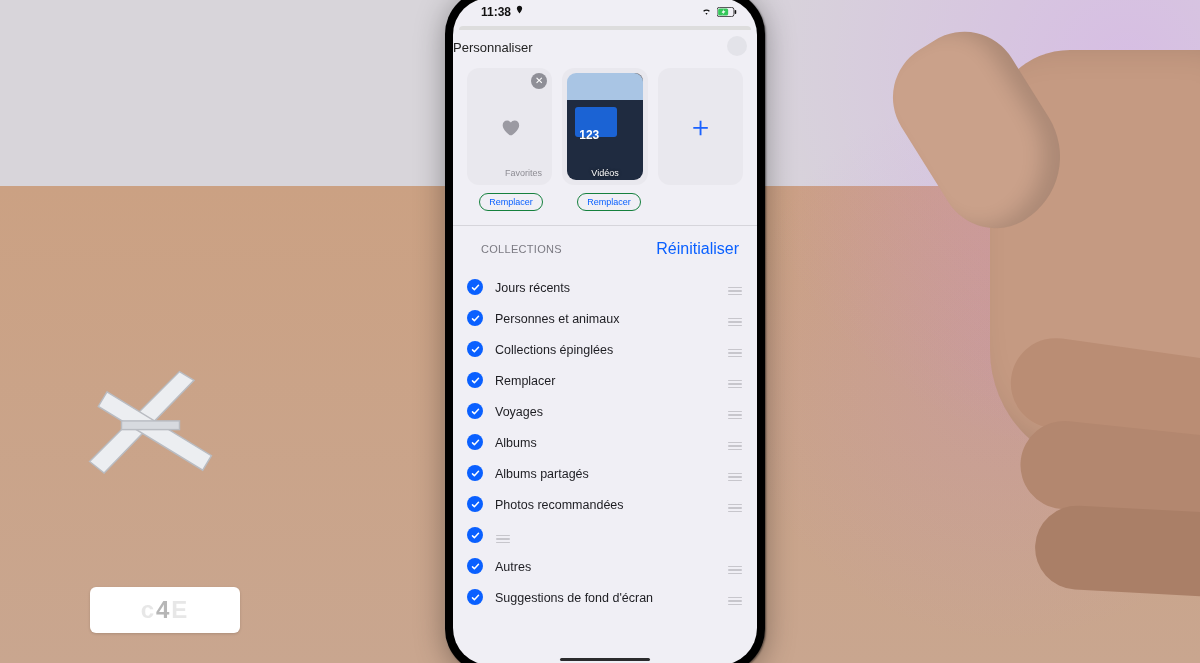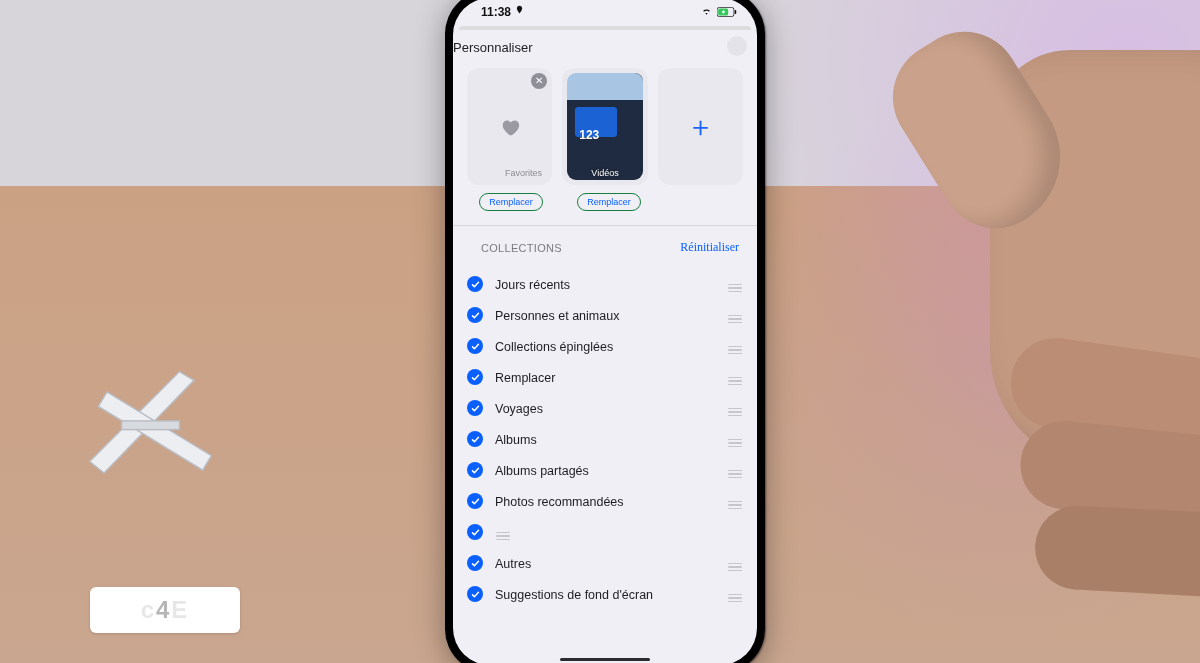--- a/index.html
+++ b/index.html
@@ -43,21 +43,21 @@
 
 .replace-row { display:flex; gap:10px; padding:6px 14px 8px 14px; }
 .replace-btn { width:88px; text-align:center; }
 .replace-btn span { display:inline-block; font-size:9px; color:#0a60ff; border:1px solid #15803d; padding:3px 9px; border-radius:10px; background:transparent; }
 
 .divider { height:1px; background:#d6d5db; margin:6px 0 0 0; }
 
 
 .sect-header { display:flex; align-items:center; justify-content:space-between; padding:14px 18px 6px 28px; }
 .sect-title { font-size:11px; letter-spacing:.3px; color:#7b7a82; }
-.reset { font-size:12px; color:#0a60ff;font-family:Liberation Serif, serif; }
+.reset { font-size:16px; color:#0a60ff; }
 
 .list { padding:0 14px; }
 .row { display:flex; align-items:flex-end; height:31px; position:relative; }
 .row + .row { }
 .check { width:16px; height:16px; border-radius:50%; background:#0a60ff; margin-right:12px; display:flex; align-items:center; justify-content:center; flex:none; }
 .check svg { width:9px; height:9px; }
 .row-label { font-size:12.5px; color:#1d1d22; flex:1; }
 .drag { width:16px; display:flex; flex-direction:column; gap:2px; align-items:center; }
 .drag span { display:block; width:14px; height:1.5px; background:#c7c6cc; border-radius:1px; }
 

